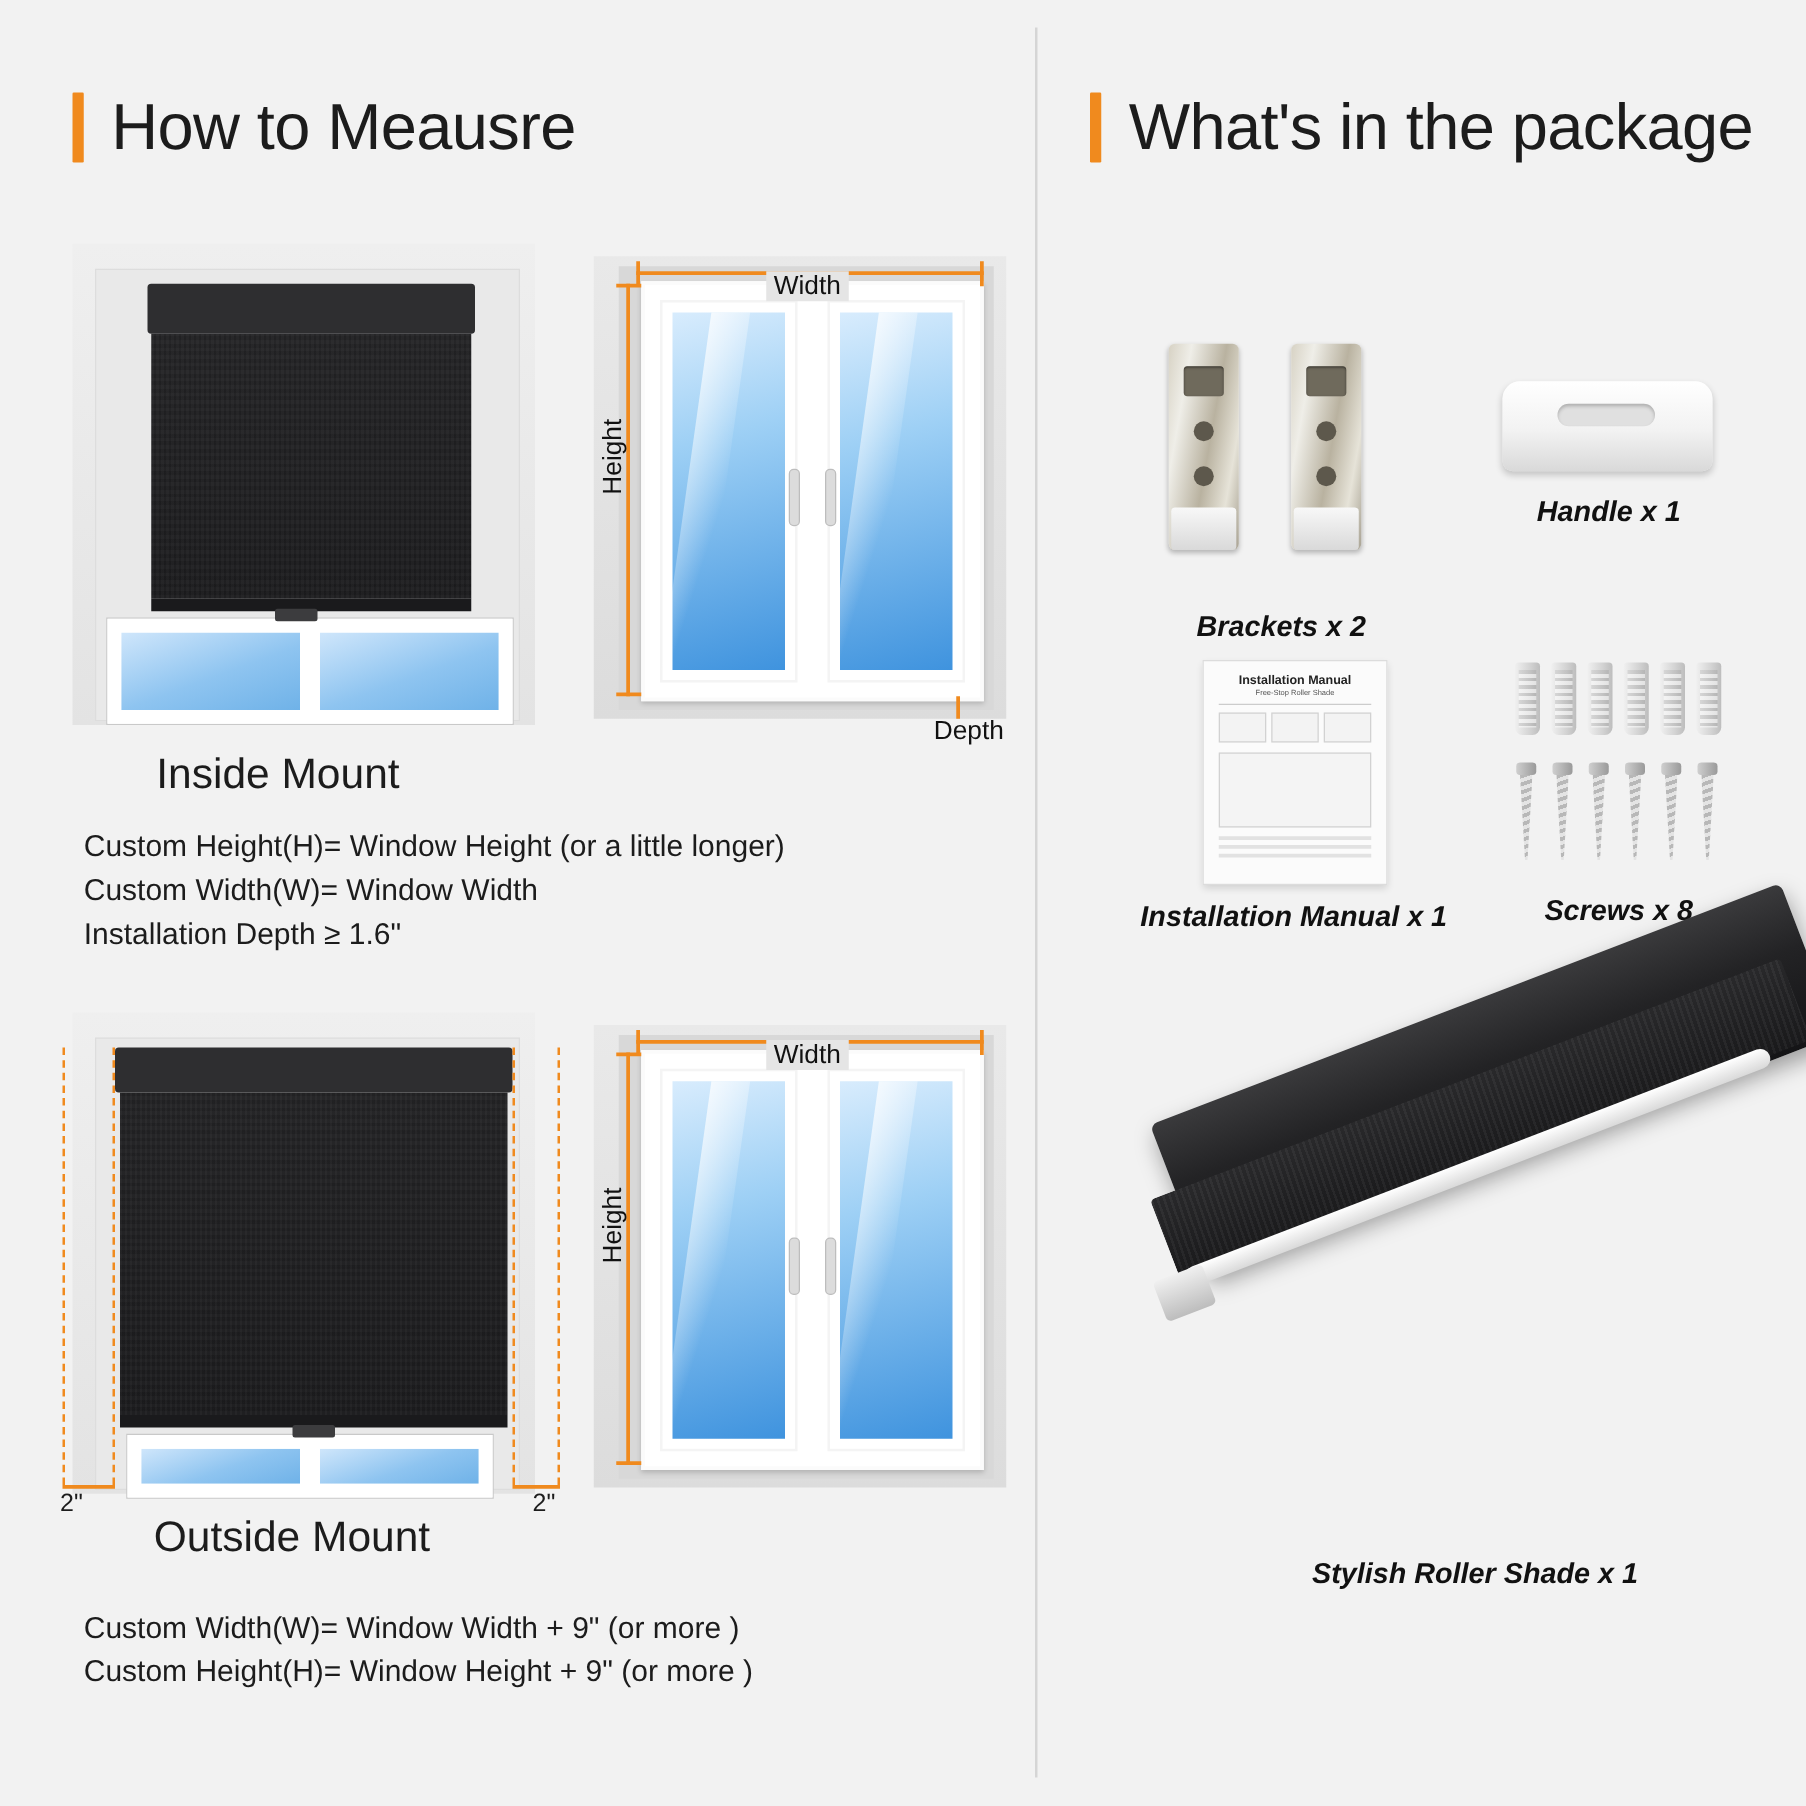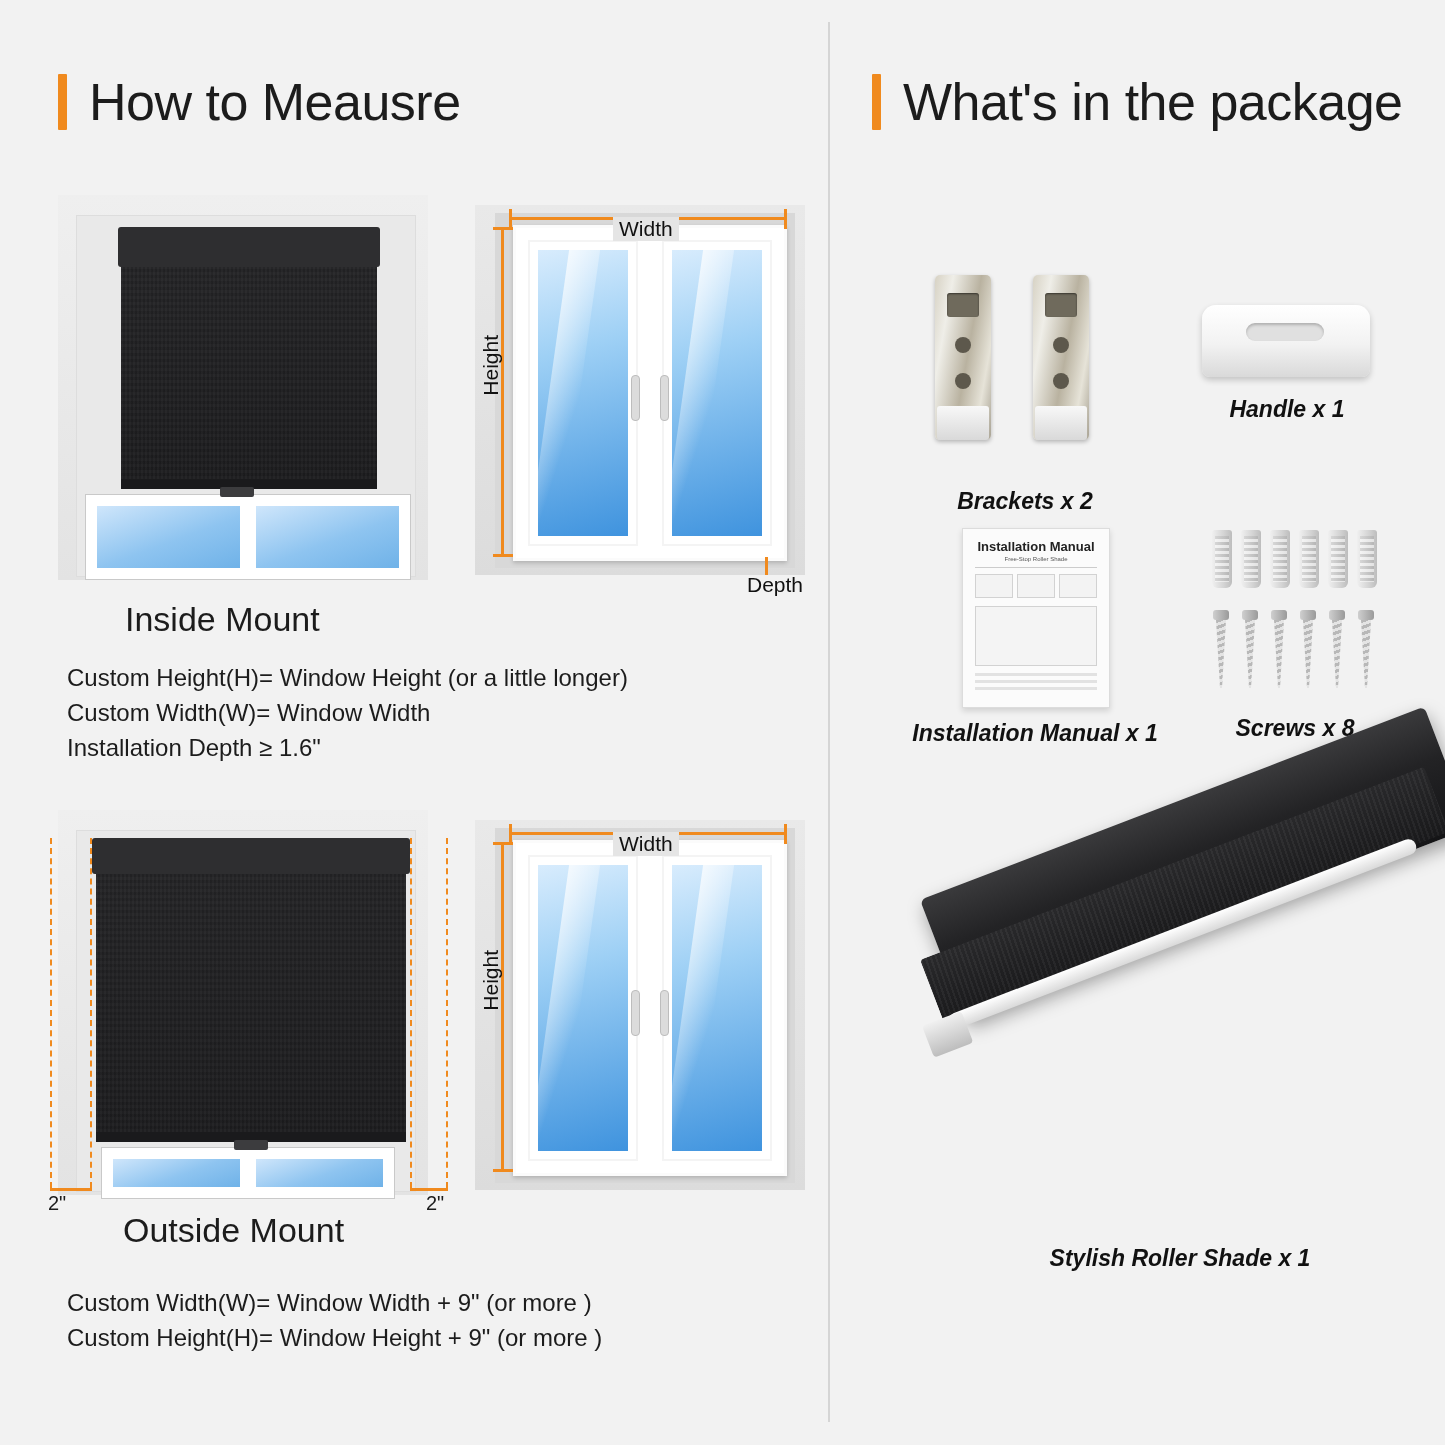--- a/index.html
+++ b/index.html
@@ -256,21 +256,21 @@
   .manual {
     position: absolute;
     width: 148px; height: 180px;
     background: #fbfbfb;
     border: 1px solid #dcdcdc;
     box-shadow: 0 3px 6px rgba(0,0,0,0.14);
     padding: 10px 12px;
     box-sizing: border-box;
   }
   .manual .m-title {
-    font-size: 13px; font-weight: bold; text-align: center; color: #222;
+    font-size: 10px; font-weight: bold; text-align: center; color: #222;
   }
   .manual .m-sub {
     font-size: 6px; text-align: center; color: #555; margin-top: 2px;
   }
   .manual .m-rule { height:1px; background:#ccc; margin:5px 0 6px; }
   .manual .m-figs { display: flex; gap: 4px; }
   .manual .m-fig {
     flex: 1; height: 22px; border: 1px solid #d2d2d2; background: #f3f3f3;
   }
   .manual .m-big {

